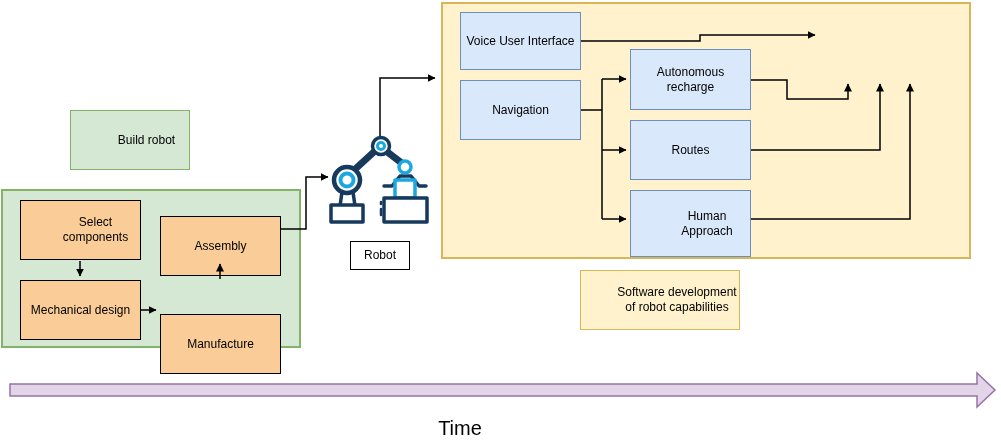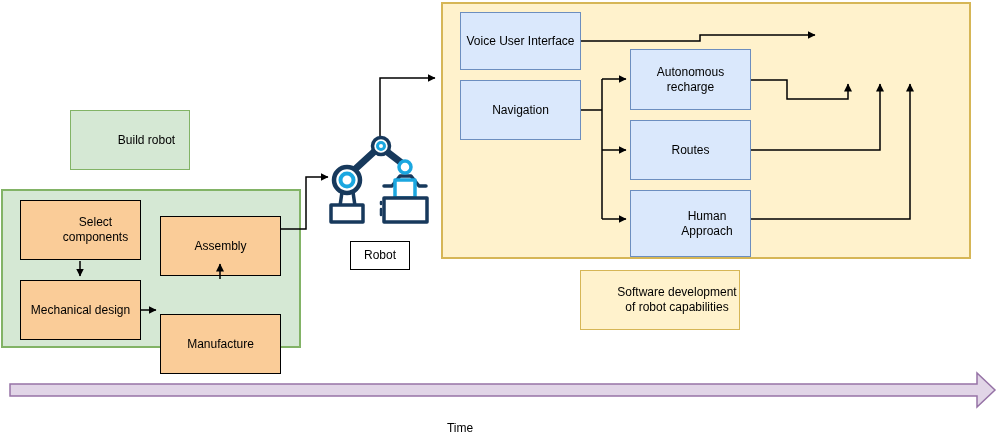--- a/index.html
+++ b/index.html
@@ -32,21 +32,21 @@
   #node-vui{left:460px;top:12px;width:121px;height:58px;}
   #node-navigation{left:460px;top:80px;width:121px;height:60px;}
   #node-autonomous-recharge{left:630px;top:49px;width:121px;height:61px;}
   #node-routes{left:630px;top:120px;width:121px;height:60px;}
   #node-human-approach{left:630px;top:190px;width:121px;height:67px;padding-left:35px;}
   #node-system-manager{left:820px;top:20px;width:120px;height:60px;}
 
   #node-software-caption{left:580px;top:270px;width:160px;height:60px;padding-left:36px;}
   #node-robot-label{left:350px;top:241px;width:60px;height:29px;}
 
-  #label-time{left:400px;top:414px;width:120px;height:28px;font-size:12px;padding:0;}
+  #label-time{left:400px;top:414px;width:120px;height:28px;font-size:20px;padding:0;}
 
   svg.overlay{position:absolute;left:0;top:0;pointer-events:none;}
   .edge{stroke:var(--connector,#000);stroke-width:1.5;fill:none;}
 </style>
 </head>
 <body>
 
 <div class="canvas">
 
   <div class="container green-container" id="group-build"></div>

